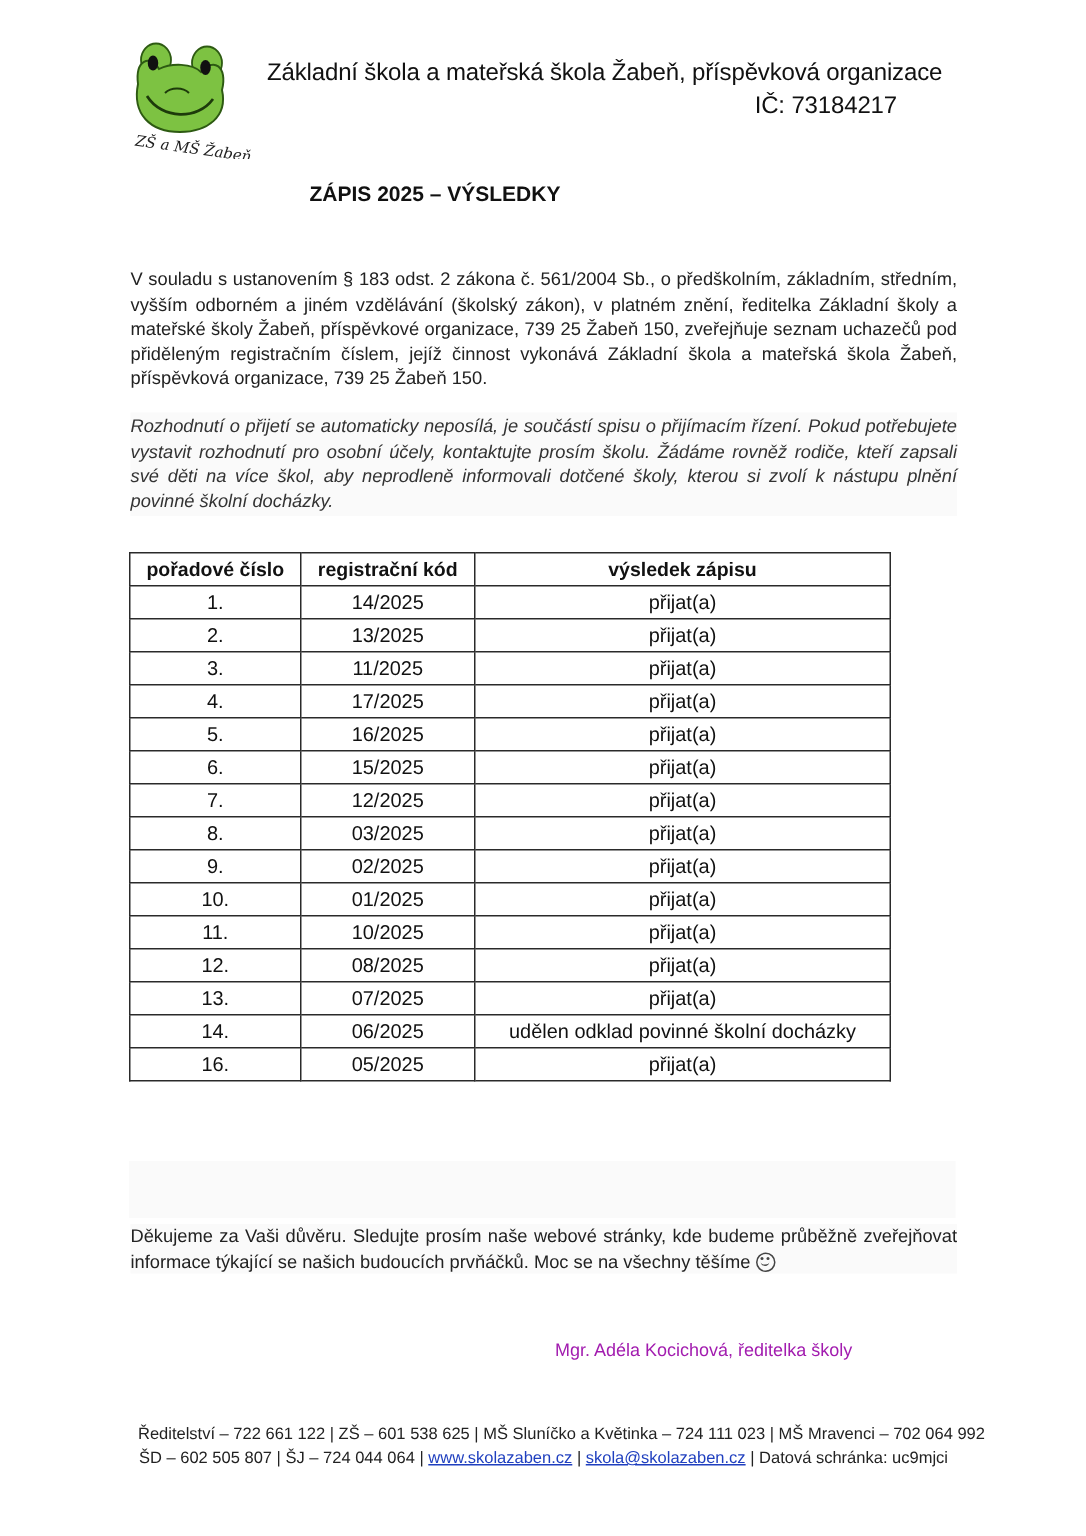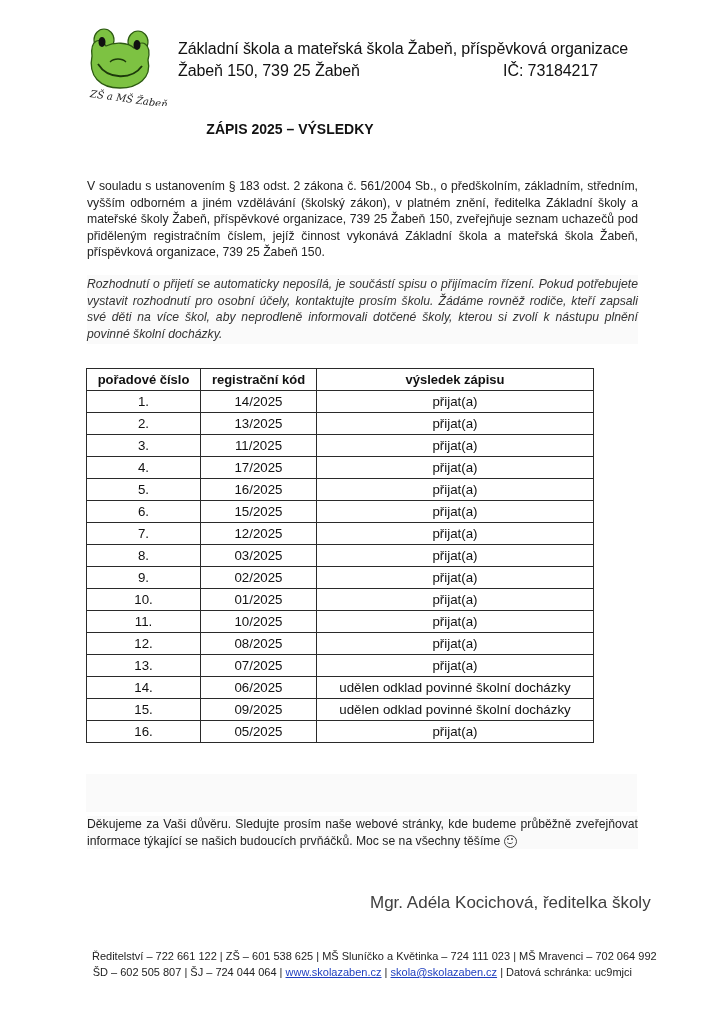--- a/index.html
+++ b/index.html
@@ -25,21 +25,21 @@
   }
   table.res th, table.res td { border: 1.3px solid #2a2a2a; height: 21px; padding: 0 2px; text-align: center; white-space: nowrap; }
   table.res th { font-weight: bold; font-size: 13px; margin-left: 16px; }
   table.res col.c1 { width: 114px; }
   table.res col.c2 { width: 116px; }
   .graybox { position: absolute; left: 86px; top: 774px; width: 551px; height: 38px; background: #fafafa; }
   .p3 { top: 816px; background: #fafafa; }
   .smile { display: inline-block; width: 13px; height: 13px; border: 1.2px solid #444; border-radius: 50%; vertical-align: -3px; margin-left: 4px; position: relative; box-sizing: border-box; }
   .smile::before { content: ""; position: absolute; left: 2px; top: 2px; width: 2px; height: 2px; background: #444; border-radius: 50%; box-shadow: 4px 0 0 #444; }
   .smile::after { content: ""; position: absolute; left: 2px; top: 4px; width: 6px; height: 3px; border-bottom: 1.2px solid #444; border-radius: 0 0 5px 5px; }
-  .sign { position: absolute; top: 893px; left: 370px; font-size: 17px; color: #404040; }
+  .sign { position: absolute; top: 893px; left: 370px; font-size: 12px; color: #a21caf; }
   .footer { position: absolute; left: 92px; width: 540px; font-size: 11px; color: #222; white-space: nowrap; text-align: right; }
   .f1 { top: 950px; }
   .f2 { top: 966px; }
   .footer a { color: #1f3fbf; text-decoration: underline; }
 </style>
 </head>
 <body>
 
 <div class="logo">
   <svg width="82" height="80" viewBox="0 0 82 80">
@@ -54,21 +54,20 @@
 
     <path d="M12 38 C22 54, 46 54, 56 40" fill="none" stroke="#1d3a0b" stroke-width="1.8"></path>
     <path d="M24 36 C28 32, 36 32, 40 36" fill="none" stroke="#1d3a0b" stroke-width="1.3"></path>
 
     <text x="4" y="76" font-family="DejaVu Serif, serif" font-style="italic" font-size="10" fill="#222" transform="rotate(8 40 72)">ZŠ a MŠ Žabeň</text>
   </svg>
 </div>
 
 <div class="hdr hdr1">Základní škola a mateřská škola Žabeň, příspěvková organizace</div>
 <div class="hdr hdr2">
-  <span>Žabeň 150, 739 25 Žabeň</span>
   <span class="ic">IČ: 73184217</span>
 </div>
 
 <div class="title">ZÁPIS 2025 – VÝSLEDKY</div>
 
 <div class="para p1">V souladu s ustanovením § 183 odst. 2 zákona č. 561/2004 Sb., o předškolním, základním, středním, vyšším odborném a jiném vzdělávání (školský zákon), v platném znění, ředitelka Základní školy a mateřské školy Žabeň, příspěvkové organizace, 739 25 Žabeň 150, zveřejňuje seznam uchazečů pod přiděleným registračním číslem, jejíž činnost vykonává Základní škola a mateřská škola Žabeň, příspěvková organizace, 739 25 Žabeň 150.</div>
 
 <div class="para p2">Rozhodnutí o přijetí se automaticky neposílá, je součástí spisu o přijímacím řízení. Pokud potřebujete vystavit rozhodnutí pro osobní účely, kontaktujte prosím školu. Žádáme rovněž rodiče, kteří zapsali své děti na více škol, aby neprodleně informovali dotčené školy, kterou si zvolí k nástupu plnění povinné školní docházky.</div>
 
 <table class="res">
@@ -149,25 +148,20 @@
         <td>13.</td>
         <td>07/2025</td>
         <td>přijat(a)</td>
       </tr>
     <tr>
         <td>14.</td>
         <td>06/2025</td>
         <td>udělen odklad povinné školní docházky</td>
       </tr>
     <tr>
-        <td>15.</td>
-        <td>09/2025</td>
-        <td>udělen odklad povinné školní docházky</td>
-      </tr>
-    <tr>
         <td>16.</td>
         <td>05/2025</td>
         <td>přijat(a)</td>
       </tr>
   </tbody>
 </table>
 
 <div class="graybox"></div>
 
 <div class="para p3">

